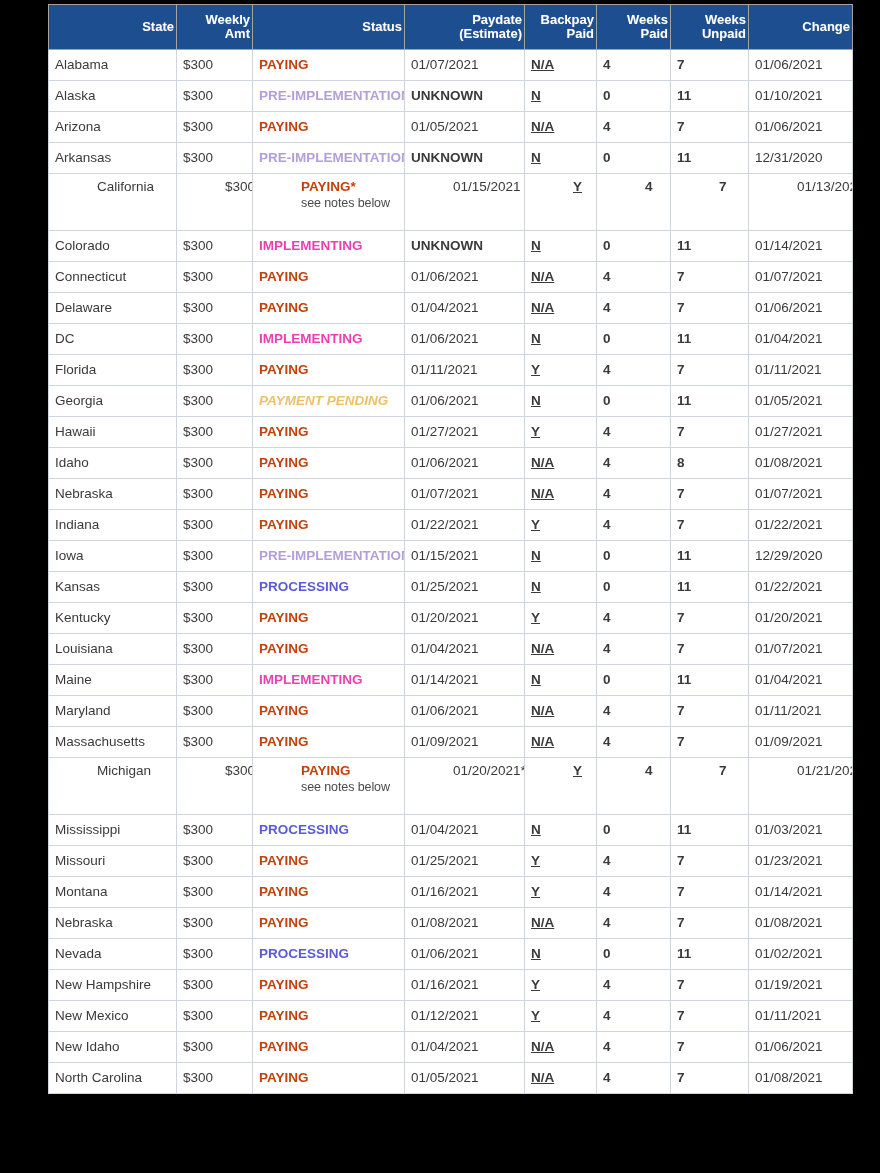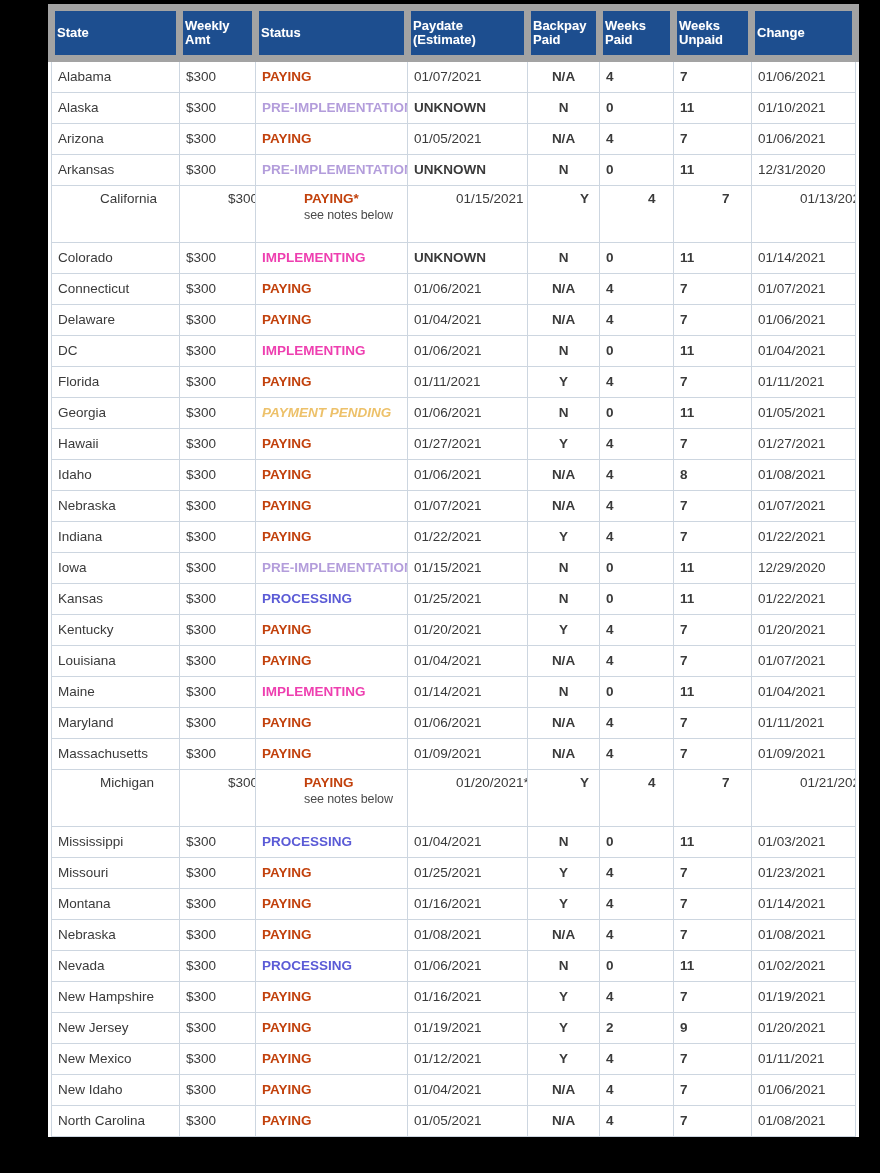--- a/index.html
+++ b/index.html
@@ -43,43 +43,43 @@
     color: #3a3a3a;
     background: #ffffff;
     overflow: hidden;
     white-space: nowrap;
   }
   table.lwa-table thead th {
     background: #1d4e8f;
     color: #ffffff;
     font-weight: bold;
     font-size: 13px;
-    text-align: left;
+    text-align: right;
     height: 40px;
     padding: 2px 2px;
-    border: 7px solid #a3a3a3;
+    border: 1px solid #a3a3a3;
     white-space: normal;
     line-height: 1.1;
     text-shadow: 0 0 1px rgba(255,255,255,0.25);
   }
   
   .col-state    { width: 128px; }
   .col-amt      { width: 76px; }
   .col-status   { width: 152px; }
   .col-paydate  { width: 120px; }
   .col-backpay  { width: 72px; }
   .col-wpaid    { width: 74px; }
   .col-wunpaid  { width: 78px; }
   .col-change   { width: 104px; }
 
   td.c-state   { text-align: left;  color: #4a4a4a; white-space: normal; }
   td.c-amt     { text-align: left;  color: #4a4a4a; }
   td.c-status  { text-align: left;  font-weight: bold; white-space: normal; }
   td.c-paydate { text-align: left; }
-  td.c-backpay { text-align: center; font-weight: bold; }
+  td.c-backpay { text-align: left; font-weight: bold; text-decoration: underline; }
   td.c-wpaid   { text-align: left; font-weight: bold; }
   td.c-wunpaid { text-align: left; font-weight: bold; }
   td.c-change  { text-align: left;  color: #3a3a3a; }
 
   tr.row-single td { height: 30px; }
   tr.row-double td { height: 51px; vertical-align: top; padding-top: 5px; padding-left: 48px; }
   tr.row-double td.c-amt,
   tr.row-double td.c-paydate,
   tr.row-double td.c-backpay,
   tr.row-double td.c-wpaid,
@@ -445,30 +445,20 @@
             <td class="c-state">New Hampshire</td>
             <td class="c-amt">$300</td>
             <td class="c-status"><span class="s-paying">PAYING</span></td>
             <td class="c-paydate p-date">01/16/2021</td>
             <td class="c-backpay b-y">Y</td>
             <td class="c-wpaid w-paid-pos">4</td>
             <td class="c-wunpaid w-unpaid">7</td>
             <td class="c-change">01/19/2021</td>
           </tr>
           <tr class="row-single">
-            <td class="c-state">New Jersey</td>
-            <td class="c-amt">$300</td>
-            <td class="c-status"><span class="s-paying">PAYING</span></td>
-            <td class="c-paydate p-date">01/19/2021</td>
-            <td class="c-backpay b-y">Y</td>
-            <td class="c-wpaid w-paid-pos">2</td>
-            <td class="c-wunpaid w-unpaid">9</td>
-            <td class="c-change">01/20/2021</td>
-          </tr>
-          <tr class="row-single">
             <td class="c-state">New Mexico</td>
             <td class="c-amt">$300</td>
             <td class="c-status"><span class="s-paying">PAYING</span></td>
             <td class="c-paydate p-date">01/12/2021</td>
             <td class="c-backpay b-y">Y</td>
             <td class="c-wpaid w-paid-pos">4</td>
             <td class="c-wunpaid w-unpaid">7</td>
             <td class="c-change">01/11/2021</td>
           </tr>
           <tr class="row-single">

